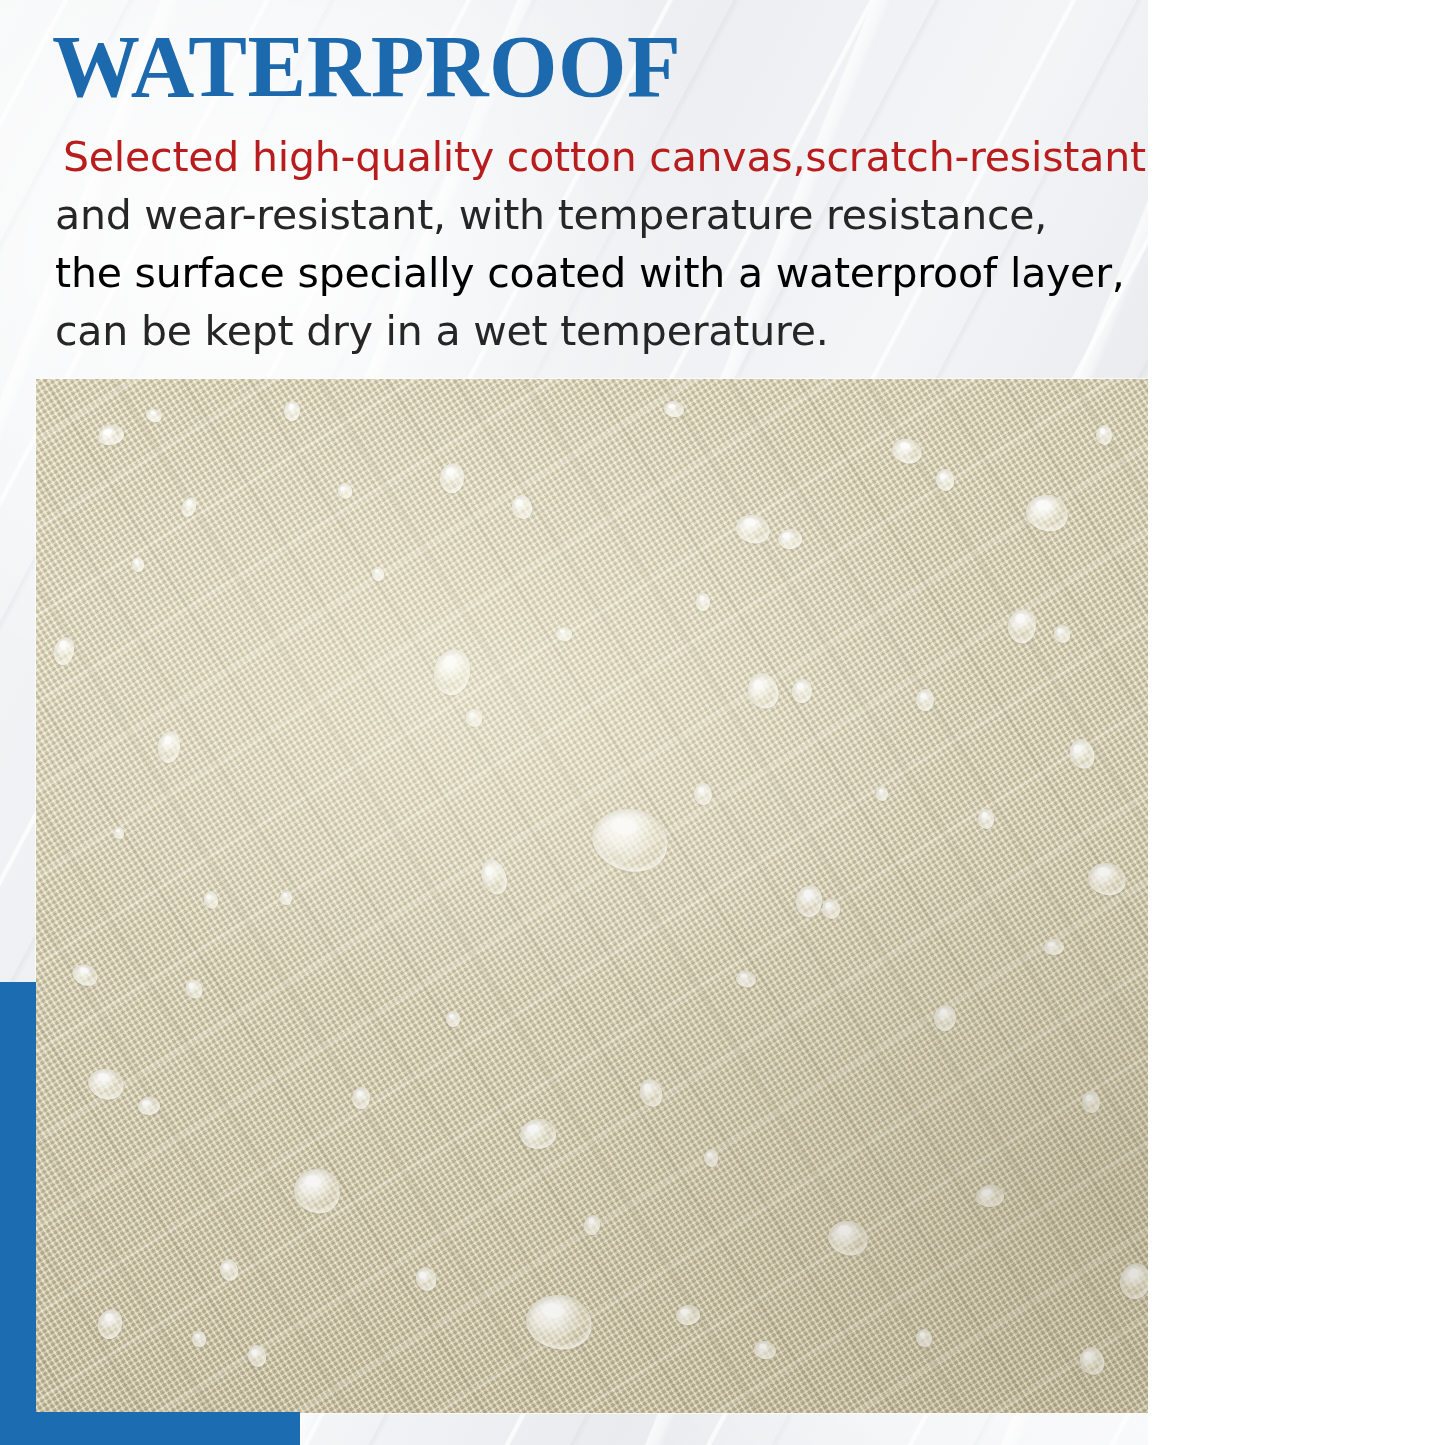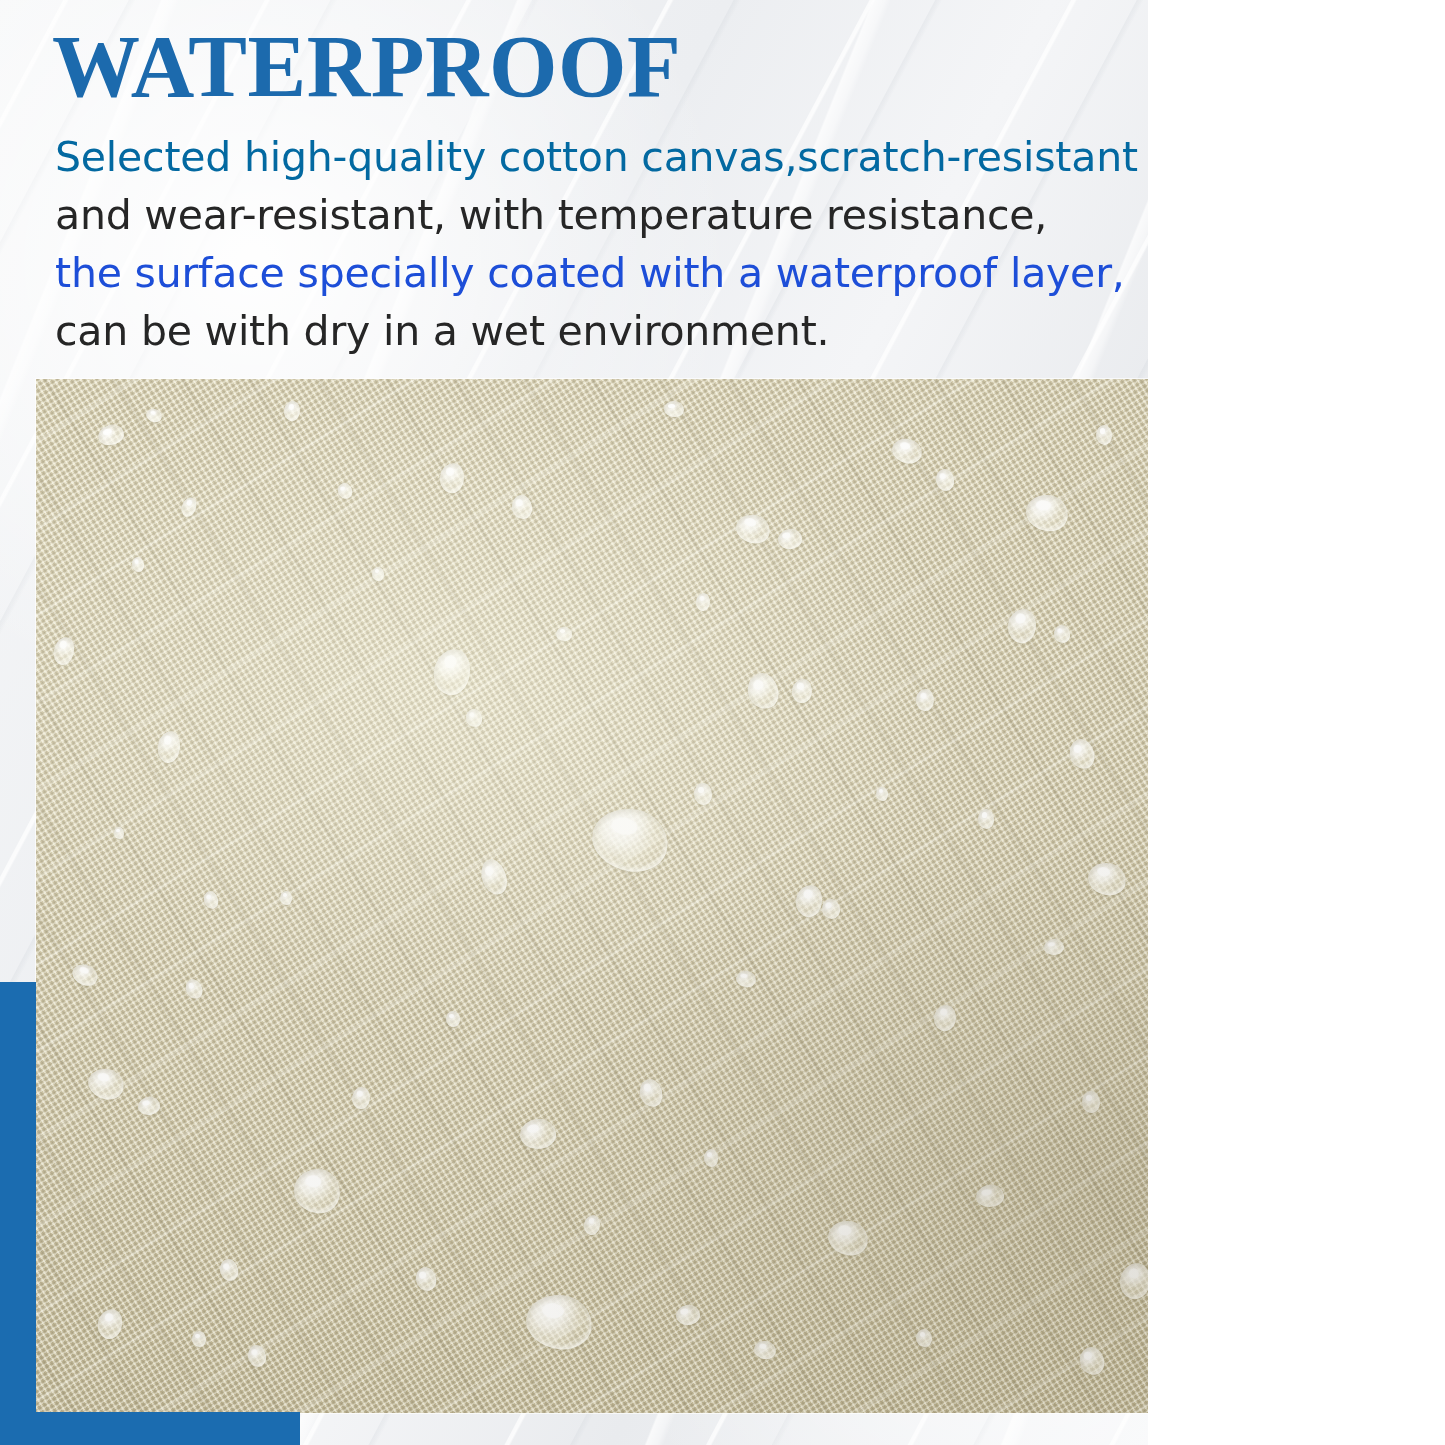--- a/index.html
+++ b/index.html
@@ -226,24 +226,24 @@
   <div class="bg-base"></div>
   <div class="bg-streaks"></div>
   <div class="bg-streaks2"></div>
   <div class="bg-glow"></div>
 
   <div class="accent" id="accent-right" style="background: rgb(27, 108, 176);"></div>
 
   <div id="headline" style="color: rgb(28, 106, 173);">WATERPROOF</div>
 
   <div id="body-copy">
-    <div class="copy-line" style="color: #0369a1;">Selected high-quality cotton canvas,scratch-resistant</div>
+    <div class="copy-line" style="color: #b91c1c; margin-left: 8px;">Selected high-quality cotton canvas,scratch-resistant</div>
     <div class="copy-line" style="color: rgb(38, 38, 38);">and wear-resistant, with temperature resistance,</div>
-    <div class="copy-line" style="color: #1d4ed8;">the surface specially coated with a waterproof layer,</div>
-    <div class="copy-line" style="color: rgb(38, 38, 38);">can be with dry in a wet environment.</div>
+    <div class="copy-line" style="color: #000000;">the surface specially coated with a waterproof layer,</div>
+    <div class="copy-line" style="color: rgb(38, 38, 38);">can be kept dry in a wet temperature.</div>
   </div>
 
   <div id="photo">
     <div class="fab-base"></div>
     <div class="fab-weave-a"></div>
     <div class="fab-weave-b"></div>
     <div class="fab-slub"></div>
     <div class="drops" id="drops-layer">
         <div class="drop" style="left: 62px; top: 46px; width: 26px; height: 20px; transform: rotate(-18deg);"></div>
         <div class="drop" style="left: 110px; top: 30px; width: 16px; height: 13px; transform: rotate(12deg);"></div>

